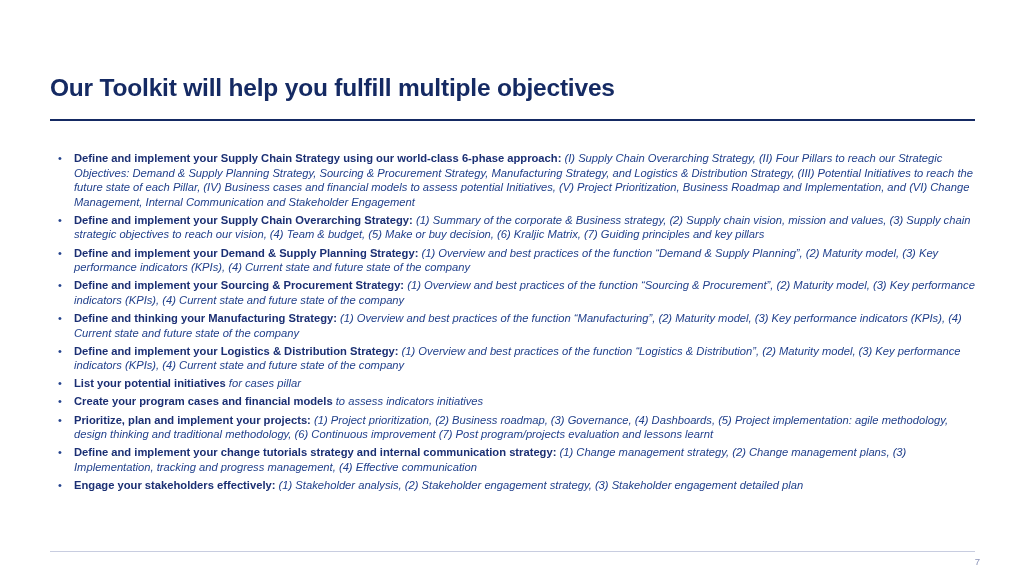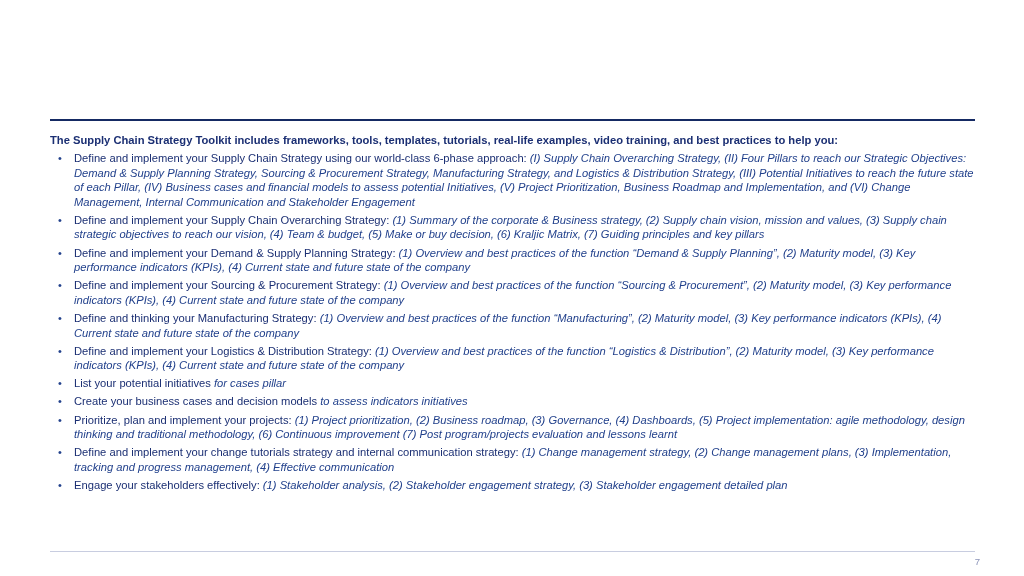--- a/index.html
+++ b/index.html
@@ -64,21 +64,21 @@
   }
   .bullet-marker {
     position: absolute;
     left: 8px;
     top: 0px;
     font-size: 11px;
     color: #22418c;
     line-height: 14.6px;
   }
   .bullet-lead {
-    font-weight: normal;
+    font-weight: bold;
     color: #1b2f73;
   }
   .bullet-rest {
     font-weight: normal;
     color: #22418c;
     font-style: italic;
   }
   .footer-rule {
     position: absolute;
     left: 50px;
@@ -103,34 +103,34 @@
     font-size: 9.6px;
     color: #8a93b8;
     white-space: nowrap;
   }
 </style>
 </head>
 <body>
 
 <div class="slide">
 
+  <h1 class="slide-title">Our Toolkit will help you fulfill multiple objectives</h1>
 
   <div class="title-rule"></div>
 
-  <div class="intro-line">The Supply Chain Strategy Toolkit includes frameworks, tools, templates, tutorials, real-life examples, video training, and best practices to help you:</div>
 
   <div class="bullet-list">
       <div class="bullet-item"><span class="bullet-marker">•</span><span class="bullet-lead">Define and implement your Supply Chain Strategy using our world-class 6-phase approach:</span><span class="bullet-rest"> (I) Supply Chain Overarching Strategy, (II) Four Pillars to reach our Strategic Objectives: Demand &amp; Supply Planning Strategy, Sourcing &amp; Procurement Strategy, Manufacturing Strategy, and Logistics &amp; Distribution Strategy, (III) Potential Initiatives to reach the future state of each Pillar, (IV) Business cases and financial models to assess potential Initiatives, (V) Project Prioritization, Business Roadmap and Implementation, and (VI) Change Management, Internal Communication and Stakeholder Engagement</span></div>
       <div class="bullet-item"><span class="bullet-marker">•</span><span class="bullet-lead">Define and implement your Supply Chain Overarching Strategy:</span><span class="bullet-rest"> (1) Summary of the corporate &amp; Business strategy, (2) Supply chain vision, mission and values, (3) Supply chain strategic objectives to reach our vision, (4) Team &amp; budget, (5) Make or buy decision, (6) Kraljic Matrix, (7) Guiding principles and key pillars</span></div>
       <div class="bullet-item"><span class="bullet-marker">•</span><span class="bullet-lead">Define and implement your Demand &amp; Supply Planning Strategy:</span><span class="bullet-rest"> (1) Overview and best practices of the function “Demand &amp; Supply Planning”, (2) Maturity model, (3) Key performance indicators (KPIs), (4) Current state and future state of the company</span></div>
       <div class="bullet-item"><span class="bullet-marker">•</span><span class="bullet-lead">Define and implement your Sourcing &amp; Procurement Strategy:</span><span class="bullet-rest"> (1) Overview and best practices of the function “Sourcing &amp; Procurement”, (2) Maturity model, (3) Key performance indicators (KPIs), (4) Current state and future state of the company</span></div>
       <div class="bullet-item"><span class="bullet-marker">•</span><span class="bullet-lead">Define and thinking your Manufacturing Strategy:</span><span class="bullet-rest"> (1) Overview and best practices of the function “Manufacturing”, (2) Maturity model, (3) Key performance indicators (KPIs), (4) Current state and future state of the company</span></div>
       <div class="bullet-item"><span class="bullet-marker">•</span><span class="bullet-lead">Define and implement your Logistics &amp; Distribution Strategy:</span><span class="bullet-rest"> (1) Overview and best practices of the function “Logistics &amp; Distribution”, (2) Maturity model, (3) Key performance indicators (KPIs), (4) Current state and future state of the company</span></div>
       <div class="bullet-item"><span class="bullet-marker">•</span><span class="bullet-lead">List your potential initiatives</span><span class="bullet-rest"> for cases pillar</span></div>
-      <div class="bullet-item"><span class="bullet-marker">•</span><span class="bullet-lead">Create your business cases and decision models</span><span class="bullet-rest"> to assess indicators initiatives</span></div>
+      <div class="bullet-item"><span class="bullet-marker">•</span><span class="bullet-lead">Create your program cases and financial models</span><span class="bullet-rest"> to assess indicators initiatives</span></div>
       <div class="bullet-item"><span class="bullet-marker">•</span><span class="bullet-lead">Prioritize, plan and implement your projects:</span><span class="bullet-rest"> (1) Project prioritization, (2) Business roadmap, (3) Governance, (4) Dashboards, (5) Project implementation: agile methodology, design thinking and traditional methodology, (6) Continuous improvement (7) Post program/projects evaluation and lessons learnt</span></div>
       <div class="bullet-item"><span class="bullet-marker">•</span><span class="bullet-lead">Define and implement your change tutorials strategy and internal communication strategy:</span><span class="bullet-rest"> (1) Change management strategy, (2) Change management plans, (3) Implementation, tracking and progress management, (4) Effective communication</span></div>
       <div class="bullet-item"><span class="bullet-marker">•</span><span class="bullet-lead">Engage your stakeholders effectively:</span><span class="bullet-rest"> (1) Stakeholder analysis, (2) Stakeholder engagement strategy, (3) Stakeholder engagement detailed plan</span></div>
     </div>
 
   <div class="footer-rule"></div>
 
   <div class="footer-brand">Domont Consulting</div>
 
   <div class="footer-page">7</div>

